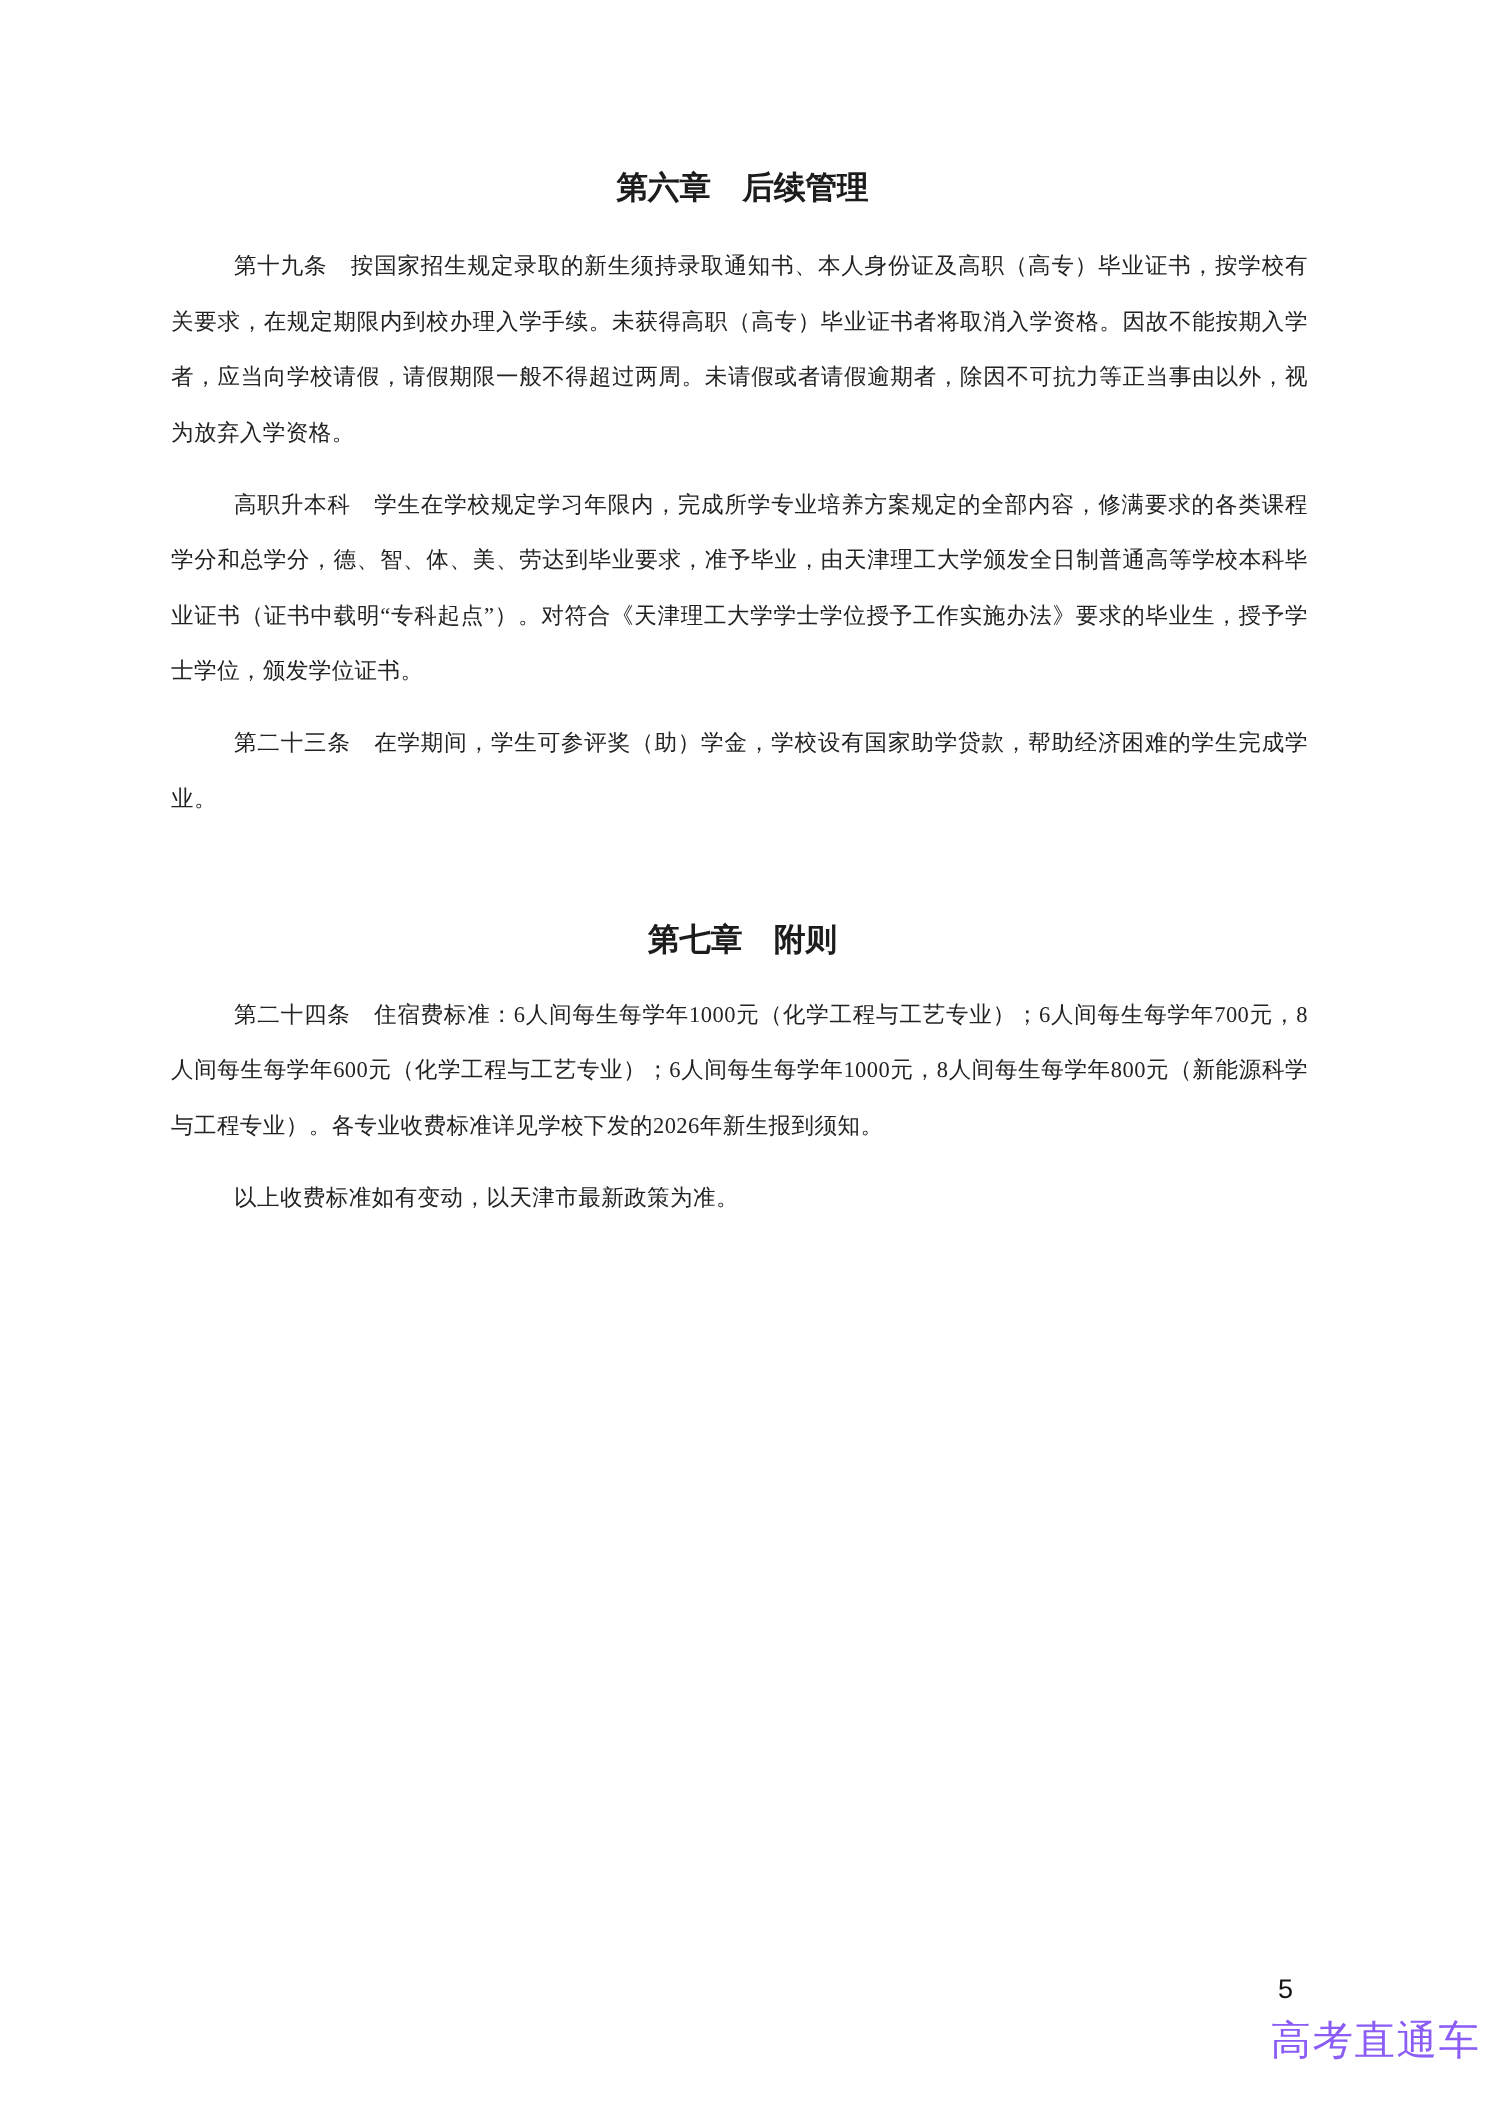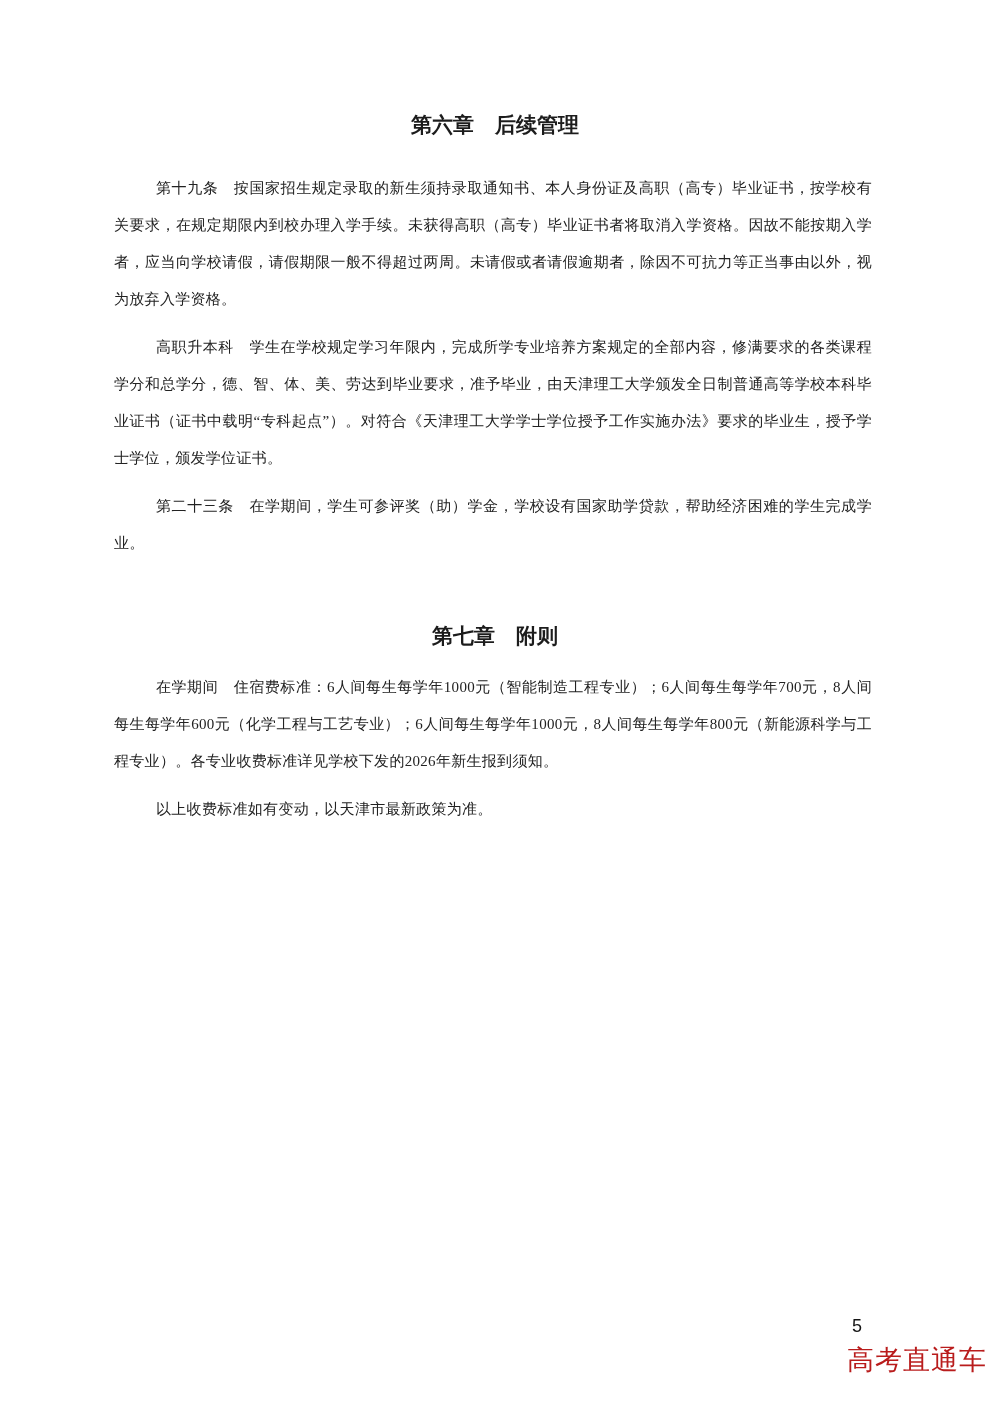--- a/index.html
+++ b/index.html
@@ -24,21 +24,21 @@
   .chapter-heading {
     font-size: 21px;
     line-height: 26px;
     font-weight: 700;
     text-align: center;
     margin: 0;
     color: #1c1c1c;
   }
   .chapter-heading.first {
     margin-top: 112px;
-    margin-bottom: 32px;
+    margin-bottom: 22px;
   }
   .chapter-heading.second {
     margin-top: 61px;
     margin-bottom: 20px;
   }
   .para {
     font-size: 15px;
     line-height: 37px;
     text-align: justify;
     text-indent: 42px;
@@ -54,21 +54,21 @@
     line-height: 20px;
     color: #141414;
   }
   .watermark {
     position: absolute;
     top: 1343px;
     right: 5px;
     font-size: 27px;
     line-height: 34px;
     letter-spacing: 1px;
-    color: #b91c1c;
+    color: #8b5cf6;
   }
 </style>
 </head>
 <body>
 
 <div class="doc">
 
   <section>
     <h2 class="chapter-heading first">第六章　后续管理</h2>
 
@@ -77,21 +77,21 @@
 
 
     <p class="para">高职升本科　学生在学校规定学习年限内，完成所学专业培养方案规定的全部内容，修满要求的各类课程学分和总学分，德、智、体、美、劳达到毕业要求，准予毕业，由天津理工大学颁发全日制普通高等学校本科毕业证书（证书中载明“专科起点”）。对符合《天津理工大学学士学位授予工作实施办法》要求的毕业生，授予学士学位，颁发学位证书。</p>
 
     <p class="para">第二十三条　在学期间，学生可参评奖（助）学金，学校设有国家助学贷款，帮助经济困难的学生完成学业。</p>
   </section>
 
   <section>
     <h2 class="chapter-heading second">第七章　附则</h2>
 
-    <p class="para">在学期间　住宿费标准：6人间每生每学年1000元（智能制造工程专业）；6人间每生每学年700元，8人间每生每学年600元（化学工程与工艺专业）；6人间每生每学年1000元，8人间每生每学年800元（新能源科学与工程专业）。各专业收费标准详见学校下发的2026年新生报到须知。</p>
+    <p class="para">第二十四条　住宿费标准：6人间每生每学年1000元（化学工程与工艺专业）；6人间每生每学年700元，8人间每生每学年600元（化学工程与工艺专业）；6人间每生每学年1000元，8人间每生每学年800元（新能源科学与工程专业）。各专业收费标准详见学校下发的2026年新生报到须知。</p>
 
     <p class="para">以上收费标准如有变动，以天津市最新政策为准。</p>
   </section>
 
 </div>
 
 <div class="page-number">5</div>
 
 <div class="watermark">高考直通车</div>
 

